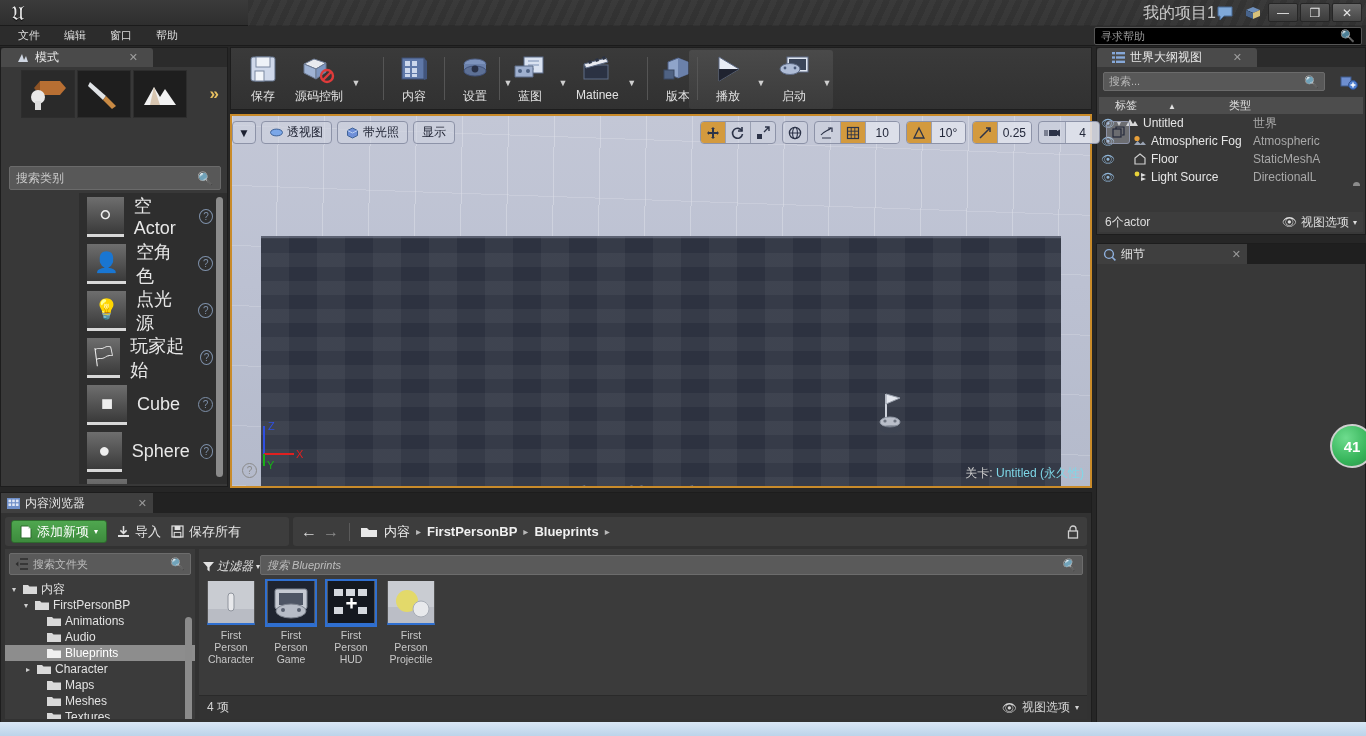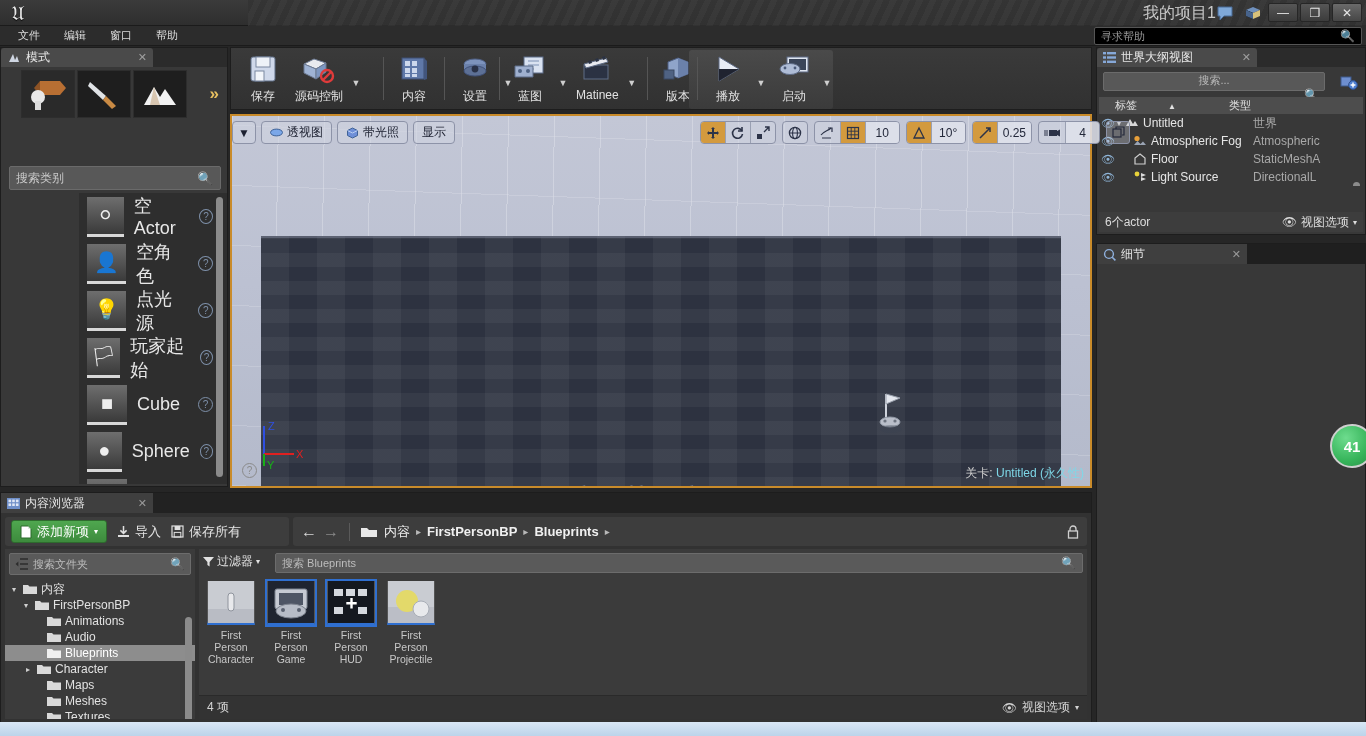--- a/index.html
+++ b/index.html
@@ -84,21 +84,21 @@
     background:linear-gradient(#4a4a4a,#3b3b3b); border-radius:3px;
   }
 
   
   .modes{
     position:absolute; left:0; top:47px; width:228px; height:440px;
     background:#383838; border:1px solid #1d1d1d;
   }
   .panel-tab{
     height:19px; background:#4a4a4a; display:flex; align-items:center;
-    padding:0 6px; gap:5px; width:152px; border-top-left-radius:3px;border-top-right-radius:3px;
+    padding:0 15px; gap:5px; width:152px; border-top-left-radius:3px;border-top-right-radius:3px;
   }
   .panel-tab .t{ color:#e6e6e6; font-size:12px;}
   .panel-tab .x{ margin-left:auto; color:#9f9f9f; font-size:11px;}
   .panel-tabstrip{ height:19px; background:#2b2b2b; }
   .mode-icons{
     position:absolute; left:20px; top:21px; height:50px; display:flex; align-items:center; gap:2px;
   }
   .mode-ic{
     width:54px; height:48px; background:#1e1e1e; border:1px solid #2d2d2d;
     display:flex; align-items:center; justify-content:center; font-size:22px;
@@ -200,21 +200,21 @@
             display:flex;align-items:center;justify-content:center;color:#23283a;font-size:12px;}
 
   
   .outliner{
     position:absolute; left:1096px; top:47px; width:270px; height:188px;
     background:#383838; border:1px solid #1d1d1d;
   }
   .ol-search{
     position:absolute; left:6px; top:24px; width:222px; height:19px;
     background:#585858; border:1px solid #6b6b6b; border-radius:2px;
-    display:flex; align-items:center; padding:0 5px; color:#b9b9b9; font-size:11px;flex-direction:column;
+    display:flex; align-items:center; padding:0 5px; color:#b9b9b9; font-size:11px;
   }
   .ol-search .mag{ margin-left:auto; color:#2a2a2a; font-size:12px;}
   .ol-add{ position:absolute; right:6px; top:24px; width:20px;height:19px; display:flex;align-items:center;justify-content:center;}
   .ol-head{
     position:absolute; left:2px; top:49px; right:2px; height:17px; background:#4d4d4d;
     display:flex; align-items:center; font-size:11px; color:#e2e2e2;
   }
   .ol-head .c1{ width:130px; padding-left:16px;}
   .ol-head .c2{ flex:1; }
   .ol-rows{ position:absolute; left:2px; top:66px; right:2px; height:72px; overflow:hidden;}
@@ -290,21 +290,21 @@
   .ftree{ position:absolute; left:0; top:32px; right:0; bottom:0; overflow:hidden;}
   .fnode{ height:16px; display:flex; align-items:center; font-size:12px; color:#e2e2e2; gap:4px;}
   .fnode.sel{ background:#8d8d8d; color:#fff;}
   .fdisc{ width:10px; text-align:center; font-size:8px; color:#d0d0d0;}
   .cb-tree-scroll{ position:absolute; right:3px; top:36px; width:7px; height:110px; background:#8b8b8b; border-radius:4px;}
 
   .cb-right{
     position:absolute; left:198px; top:56px; right:4px; bottom:4px; background:#3b3b3b;
   }
   .filterbar{
-    height:22px; margin:4px; display:flex; align-items:flex-start; gap:15px;
+    height:22px; margin:4px; display:flex; align-items:flex-end; gap:0;font-style:italic;
   }
   .filterbtn{ color:#e2e2e2; font-size:12px; display:flex; align-items:center; gap:3px;}
   .assetsearch{
     flex:1; height:20px; background:#5a5a5a; border:1px solid #6c6c6c; border-radius:2px;
     display:flex; align-items:center; padding:0 6px; color:#bdbdbd; font-size:11px;
   }
   .assetsearch .mag{ margin-left:auto; color:#2a2a2a; font-size:12px;}
   .assetgrid{
     position:absolute; left:6px; top:32px; right:6px; height:112px;
     display:flex; gap:8px;

